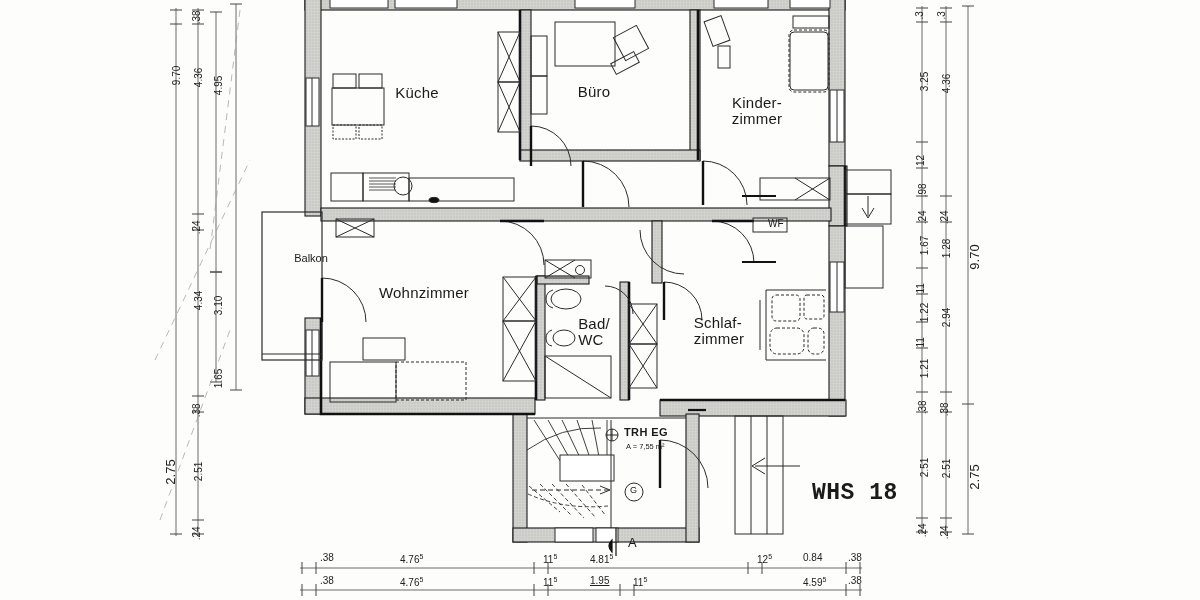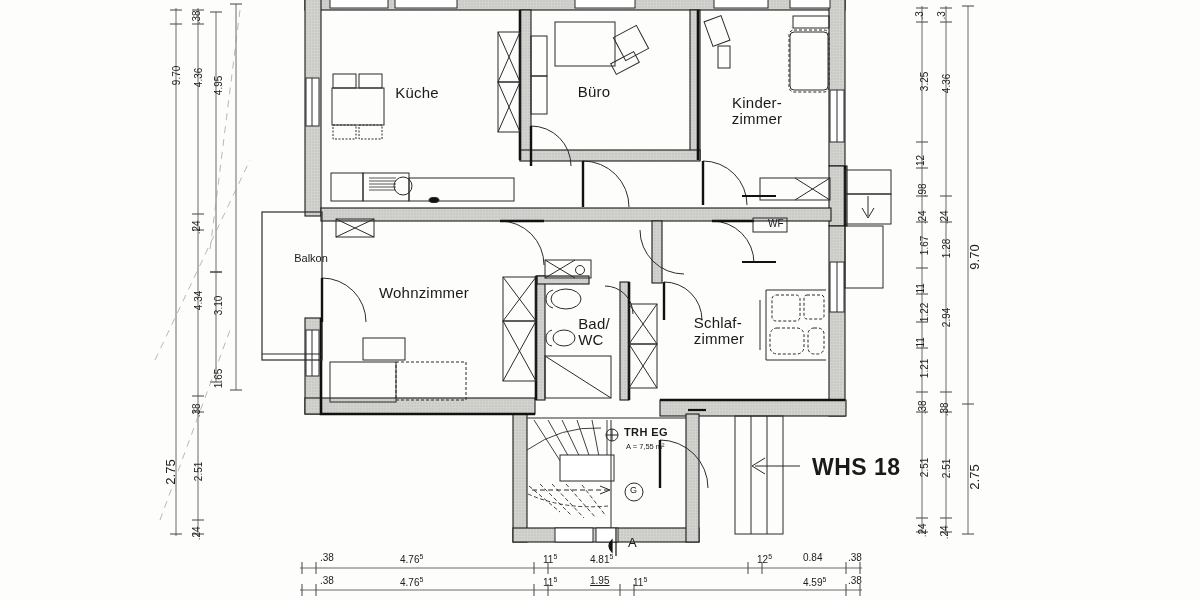--- a/index.html
+++ b/index.html
@@ -357,21 +357,21 @@
   <div class="lbl room" style="left:719px;top:315px;transform:translate(-50%,0);text-align:left;">Schlaf-
 zimmer</div>
   <div class="lbl small" style="left:286px;top:253px;transform:translate(-50%,0);font-size:11px;margin-left:25px;">Balkon</div>
 
   <div class="lbl cap" style="left:624px;top:427px;font-size:11px;letter-spacing:.4px;">TRH EG</div>
   <div class="lbl tiny" style="left:626px;top:443px;font-size:7.5px;">A = 7,55 m²</div>
   <div class="lbl tiny" style="left:630px;top:486px;font-size:9px;">G</div>
   <div class="lbl small" style="left:768px;top:219px;font-size:10px;">WF</div>
   <div class="lbl" style="left:628px;top:536px;font-size:13px;">A</div>
 
-  <div class="lbl whs" style="left:812px;top:455px;">WHS 18</div>
+  <div class="lbl whs" style="left:812px;top:481px;font-family:Liberation Mono, monospace;">WHS 18</div>
 
   <div id="dims">
       <div class="lbl dim vdim" style="left: 158px; top: 465px; font-size: 13px;">2.75</div>
       <div class="lbl dim vdim" style="left: 168px; top: 70px; font-size: 10px;">9.70</div>
       <div class="lbl dim vdim" style="left: 190px; top: 12px; font-size: 10px;">.38</div>
       <div class="lbl dim vdim" style="left: 190px; top: 72px; font-size: 10px;">4.36</div>
       <div class="lbl dim vdim" style="left: 190px; top: 222px; font-size: 10px;">.24</div>
       <div class="lbl dim vdim" style="left: 190px; top: 295px; font-size: 10px;">4.34</div>
       <div class="lbl dim vdim" style="left: 190px; top: 405px; font-size: 10px;">.38</div>
       <div class="lbl dim vdim" style="left: 190px; top: 466px; font-size: 10px;">2.51</div>

